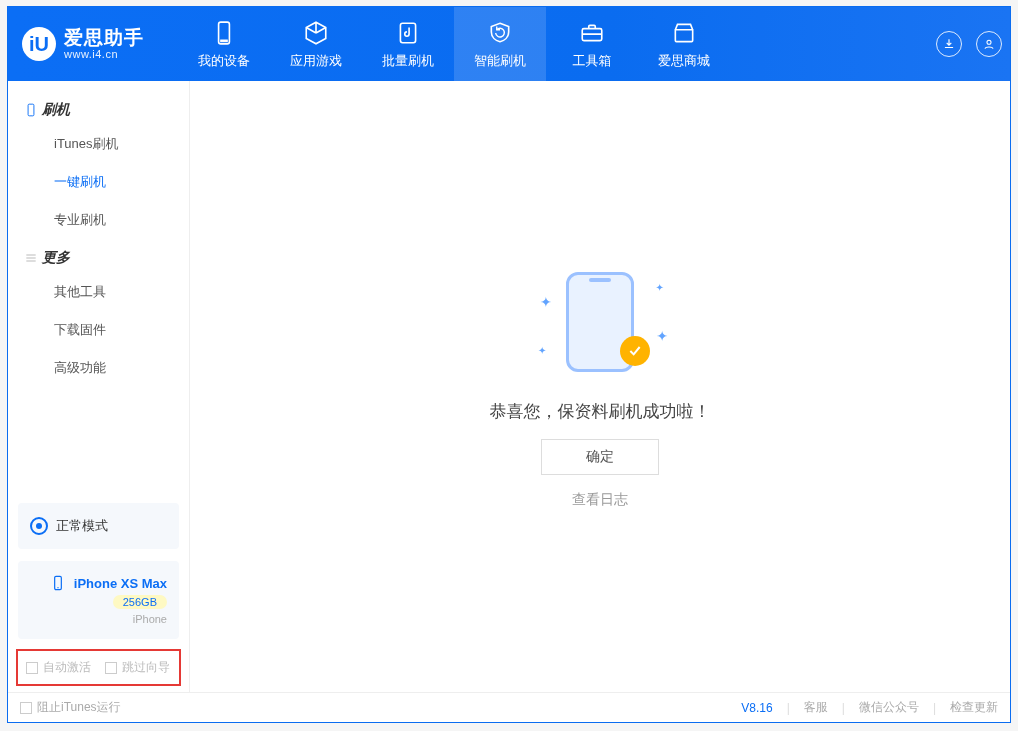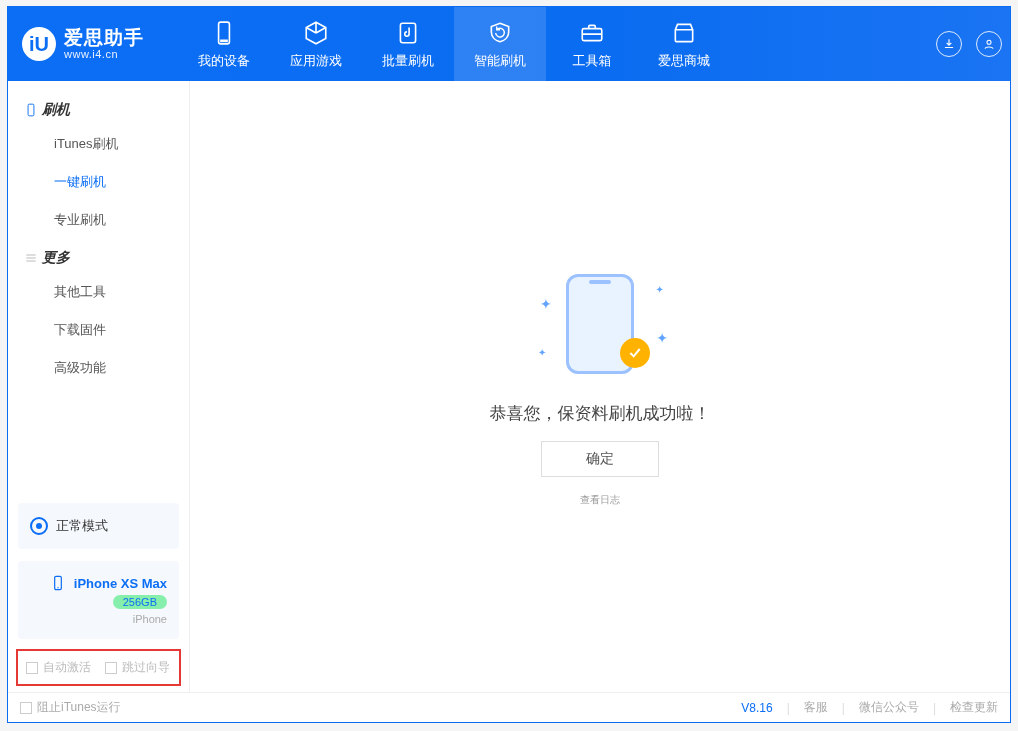--- a/index.html
+++ b/index.html
@@ -129,21 +129,21 @@
     display:flex;align-items:center;justify-content:center;
   }
   .sb-mode .mode-icon::after{content:"";width:6px;height:6px;border-radius:50%;background:#0b6ef5;}
   .sb-dev{
     display:flex;flex-direction:column;gap:4px;
     font-size:13px;padding:4px 2px;align-items:flex-end;
   }
   .sb-dev-top{display:flex;align-items:center;gap:8px;color:#0b6ef5;font-weight:600;}
   .dev-phone-icon{width:16px;height:16px;}
   .sb-badge{
-    display:inline-block;background:#86efac;color:#0b6ef5;
+    display:inline-block;background:#fef9c3;color:#0b6ef5;
     border-radius:10px;padding:1px 10px;font-size:11px;font-weight:500;
     width:max-content;margin-left:22px;
   }
   .sb-dev-sub{font-size:11px;color:#aaa;margin-left:22px;}
   .sb-checks{
     border:2px solid #e53935;
     margin:4px 8px 6px;padding:8px 8px;
     display:flex;gap:14px;
   }
   .chk{
@@ -179,21 +179,21 @@
   .spark{position:absolute;font-size:14px;color:#62a4ff;}
   .spark.s1{left:10px;top:30px;}
   .spark.s2{left:8px;bottom:28px;font-size:10px;}
   .spark.s3{right:6px;top:18px;font-size:10px;}
   .spark.s4{right:2px;bottom:40px;}
   .success-msg{font-size:17px;color:#444;}
   .ok-btn{
     border:1px solid #ddd;background:#fff;padding:8px 44px;
     font-size:14px;color:#555;cursor:pointer;
   }
-  .log-link{font-size:10px;color:#999;cursor:pointer;}
+  .log-link{font-size:14px;color:#999;cursor:pointer;}
   
   .footer{
     height:30px;border-top:1px solid #eee;
     display:flex;align-items:center;font-size:12px;color:#aaa;
     padding:0 12px;gap:12px;
   }
   .footer .chk{color:#aaa;}
   .footer-right{margin-left:auto;display:flex;align-items:center;gap:14px;}
   .footer-right .sep{color:#ddd;}
   .footer-link{cursor:pointer;}

